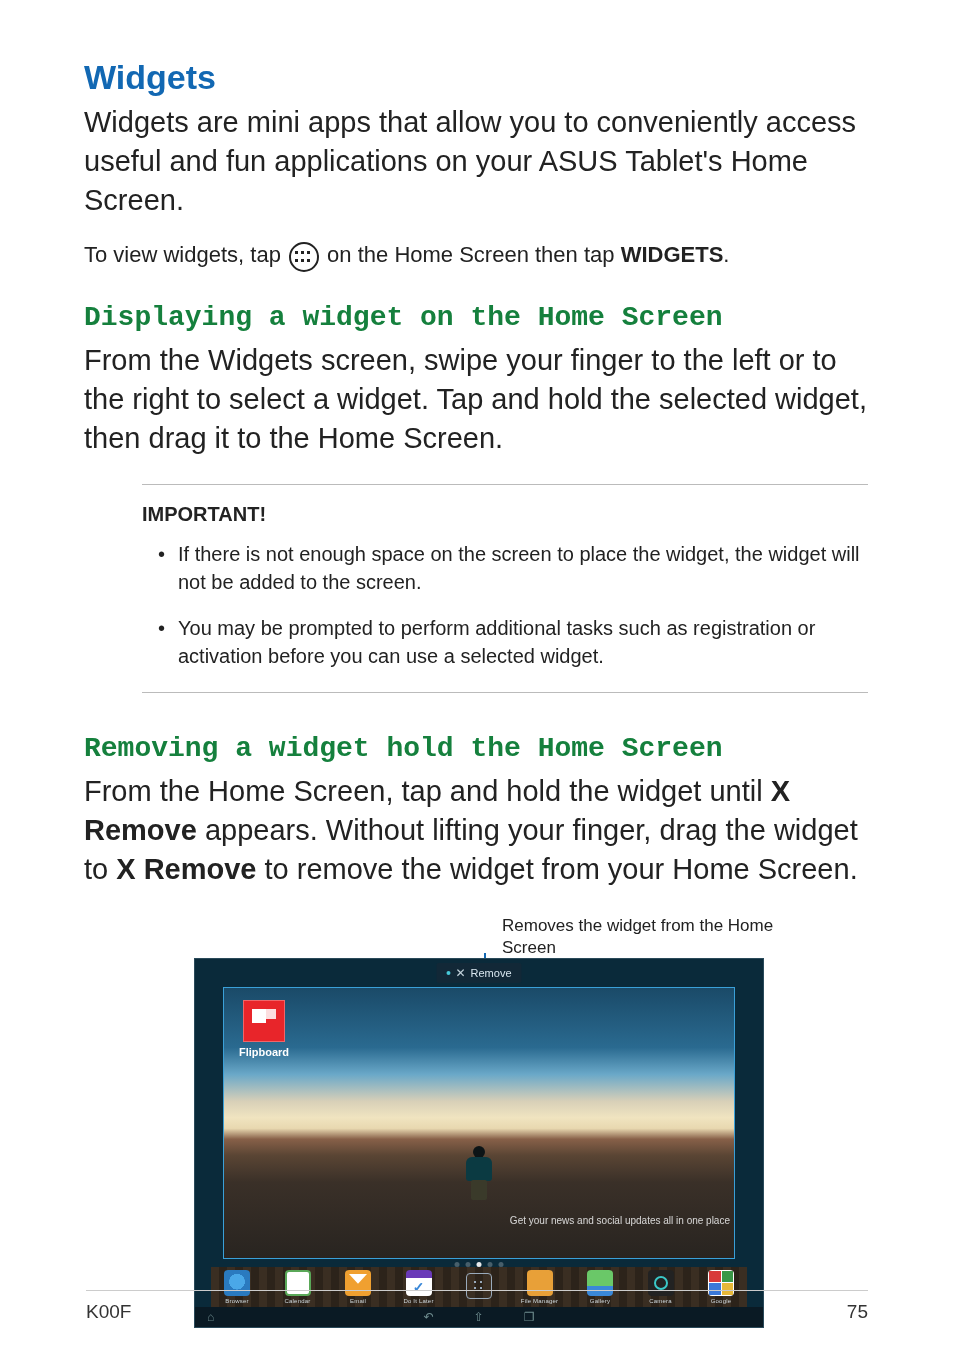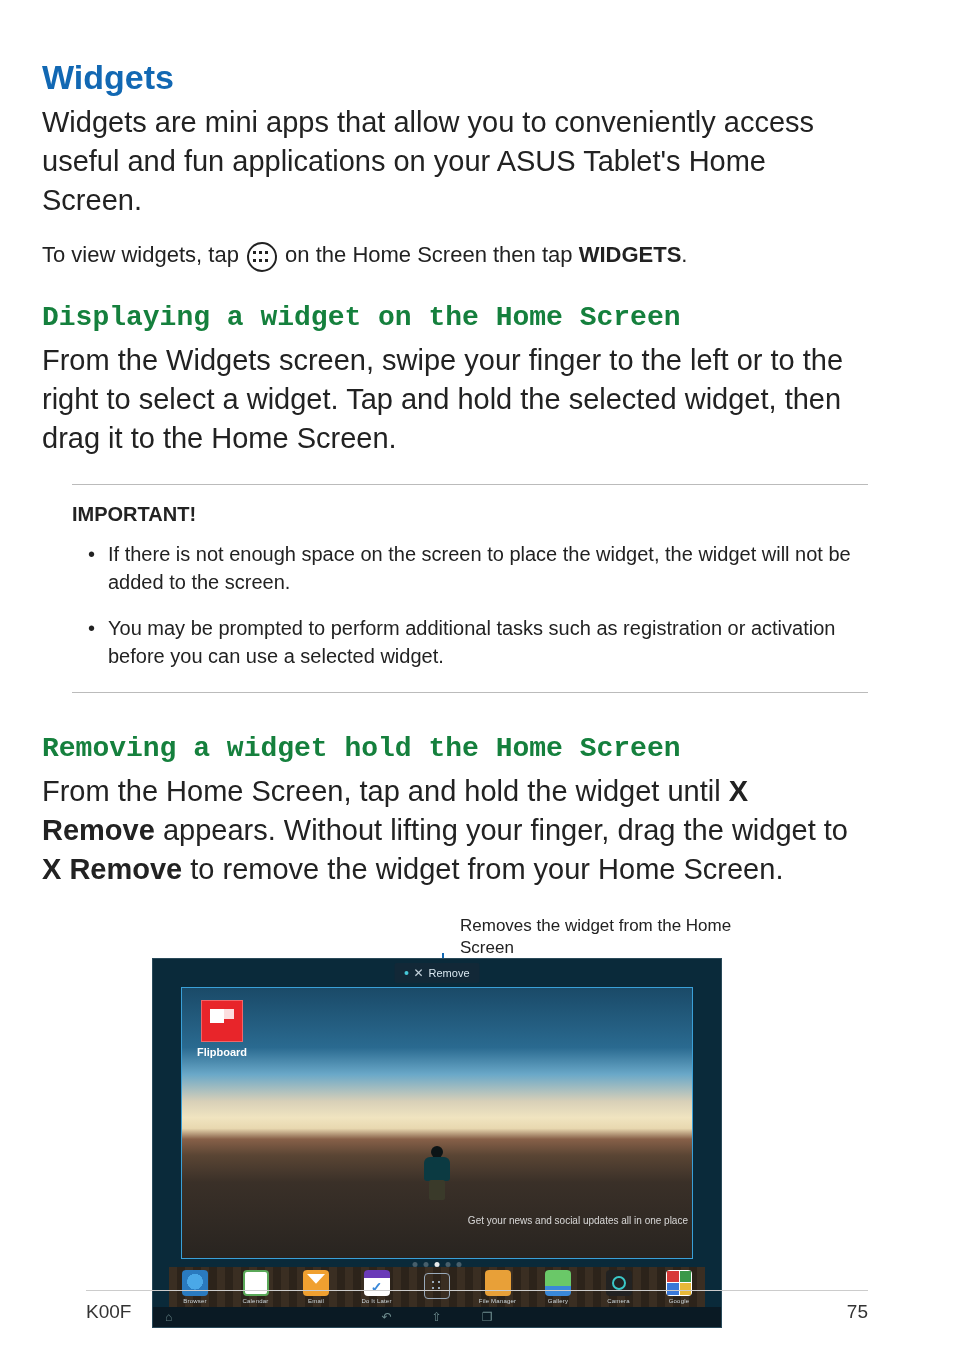--- a/index.html
+++ b/index.html
@@ -1,24 +1,24 @@
 <!DOCTYPE html>
 <html><head>
 <meta charset="utf-8">
 <style>
   * { box-sizing: border-box; margin: 0; padding: 0; }
   html, body { width: 954px; height: 1357px; background: #fff; font-family: "Segoe UI", "Helvetica Neue", Arial, sans-serif; color: #222; }
-  .page { position: relative; width: 954px; height: 1357px; padding: 58px 86px 0 42px; }
+  .page { position: relative; width: 954px; height: 1357px; padding: 58px 86px 0 84px; }
   h1.title { color: #1268b3; font-size: 34px; font-weight: 700; margin-bottom: 6px; }
   p.body { font-size: 29px; line-height: 1.35; color: #222; margin-bottom: 18px; }
   .inline-line { font-size: 22px; line-height: 1.5; color: #222; margin-top: 6px; margin-bottom: 30px; }
   .apps-icon { display: inline-block; vertical-align: middle; width: 30px; height: 30px; border: 2px solid #222; border-radius: 50%; position: relative; margin: 0 2px; }
   .apps-icon svg { position: absolute; top: 50%; left: 50%; transform: translate(-50%, -50%); }
   h2.section { color: #15803d; font-size: 28px; font-weight: 700; margin-top: 12px; margin-bottom: 8px; font-family: Liberation Mono, monospace; }
-  .important-box { border-top: 1px solid #bbb; border-bottom: 1px solid #bbb; margin: 26px 0 40px 30px; padding: 18px 8px 18px 0; }
+  .important-box { border-top: 1px solid #bbb; border-bottom: 1px solid #bbb; margin: 26px 0 40px 58px; padding: 18px 8px 18px 0; }
   .important-label { font-weight: 700; font-size: 20px; margin-bottom: 14px; }
   .important-box ul { list-style: none; padding-left: 14px; }
   .important-box li { position: relative; padding-left: 22px; font-size: 20px; line-height: 1.4; margin-bottom: 18px; }
   .important-box li:last-child { margin-bottom: 4px; }
   .important-box li::before { content: "•"; position: absolute; left: 2px; top: 0; font-size: 20px; }
   .bold { font-weight: 700; }
   .figure-wrap { margin-top: 26px; margin-left: 110px; }
   .callout-row { display: flex; align-items: flex-start; margin-left: 290px; margin-bottom: 0; }
   .callout-line { width: 2px; height: 38px; background: #1268b3; margin-top: 2px; margin-right: 8px; position: relative; top: 36px; }
   .callout-text { font-size: 17px; line-height: 1.25; color: #222; max-width: 280px; margin-left: 8px; }

